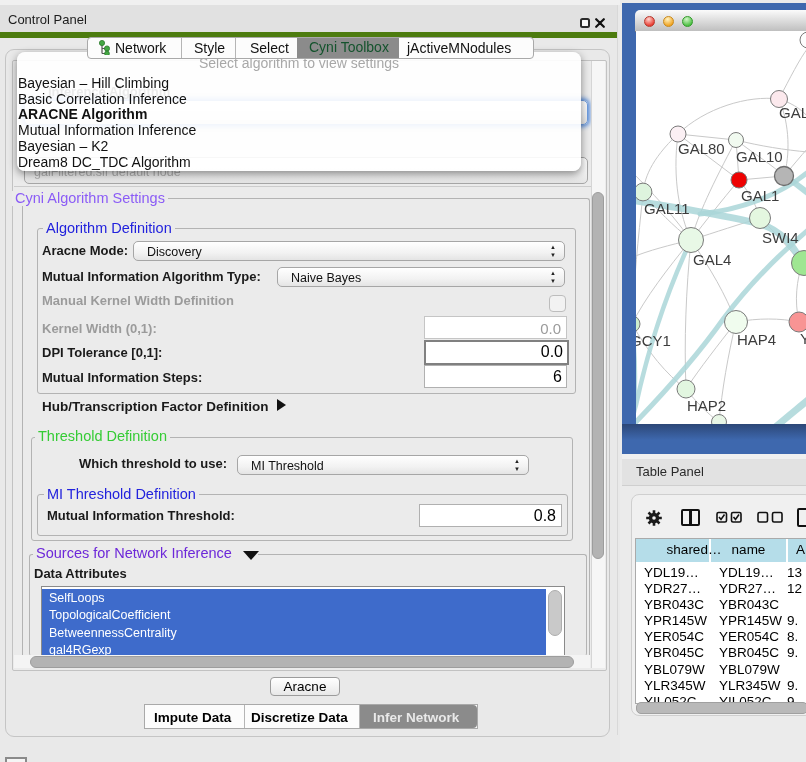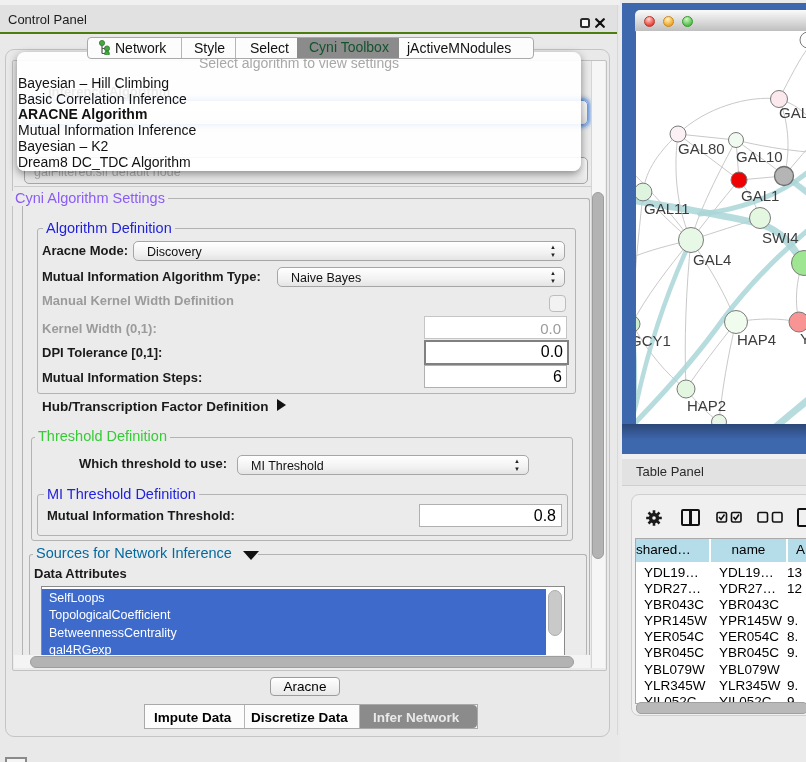--- a/index.html
+++ b/index.html
@@ -20,21 +20,21 @@
   .tfield span{position:absolute;right:7px;top:3px;}
   .lbl{position:absolute;font-size:13px;font-weight:bold;color:#1a1a1a;white-space:nowrap;}
   .dis{color:#9b9b9b;}
 </style>
 </head>
 <body>
 
 <div class="abs" style="left:0;top:0;width:620px;height:762px;background:#e9e9e9;"></div>
 <div class="abs" style="left:0;top:0;width:620px;height:5px;background:#f0f0f0;"></div>
 
-<div class="abs" style="left:0;top:5px;width:618px;height:27px;background:#e1e1e1;border-bottom:2px solid #4d7c0f;">
+<div class="abs" style="left:0;top:5px;width:618px;height:27px;background:#e1e1e1;border-bottom:6px solid #4d7c0f;">
   <div class="abs" style="left:8px;top:7px;font-size:13px;color:#1c1c1c;">Control Panel</div>
 
   <div class="abs" style="left:580px;top:13px;width:6px;height:6px;border:2px solid #2a2a2a;border-radius:2.5px;background:#f8f8f8;"></div>
 
   <svg class="abs" style="left:595px;top:13px;" width="10" height="10" viewBox="0 0 10 10">
       <path d="M1.2 1.2 L8.8 8.8 M8.8 1.2 L1.2 8.8" stroke="#111" stroke-width="2.2" stroke-linecap="round"></path>
     </svg>
 </div>
 
 <div class="abs" style="left:5px;top:49px;width:603px;height:686px;background:#e9e9e9;
@@ -94,21 +94,21 @@
 </div>
 
 <div class="fs" style="left:37px;top:494px;width:529px;height:40px;"></div>
 <div class="legend" style="left:44px;top:487px;color:#2222dd;">MI Threshold Definition</div>
 <div class="lbl" style="left:47px;top:508px;">Mutual Information Threshold:</div>
 <div class="tfield" style="left:419px;top:504px;width:141px;height:21px;">
   <span style="top:2px;right:5px;font-size:16px;">0.8</span>
   </div>
 
 <div class="fs" style="left:29px;top:554px;width:556px;height:101px;border-bottom:none;"></div>
-<div class="legend" style="left:33px;top:546px;color:#0369a1;padding-right:26px;">Sources for Network Inference</div>
+<div class="legend" style="left:33px;top:546px;color:#6d28d9;padding-right:26px;">Sources for Network Inference</div>
 <div class="abs" style="left:243px;top:551px;width:0;height:0;border-top:9px solid #111;border-left:8px solid transparent;border-right:8px solid transparent;"></div>
 
 <div class="lbl" style="left:34px;top:566px;font-size:13px;">Data Attributes</div>
 
 <div class="abs" style="left:41px;top:586px;width:522px;height:69px;border:1px solid #8a8a8a;background:#fff;overflow:hidden;">
   <div class="abs" style="left:0;top:2px;width:504px;height:67px;background:#3e6bcb;"></div>
   <div class="abs" style="left:7px;top:3px;font-size:12.5px;color:#fff;line-height:17.3px;">
     SelfLoops<br>TopologicalCoefficient<br>BetweennessCentrality<br>gal4RGexp
   </div>
   <div class="abs" style="left:506px;top:3px;width:12px;height:44px;background:#c9c9c9;border:1px solid #adadad;border-radius:7px;"></div>
@@ -289,21 +289,21 @@
     <rect x="1" y="1.5" width="9.5" height="9.5" rx="1.5"></rect>
     <rect x="15.5" y="1.5" width="9.5" height="9.5" rx="1.5"></rect>
   </g>
 </svg>
 <div class="abs" style="left:797px;top:508px;width:12px;height:15px;border:2.5px solid #111;border-radius:2px;"></div>
 
 <div class="abs" style="left:635px;top:538px;width:171px;height:164px;background:#fff;border:1px solid #aaa;border-right:none;overflow:hidden;">
   <div class="abs" style="left:0;top:0;width:73px;height:23px;background:#b5dde9;"></div>
   <div class="abs" style="left:75px;top:0;width:75px;height:23px;background:#b5dde9;"></div>
   <div class="abs" style="left:152px;top:0;width:20px;height:23px;background:#b5dde9;"></div>
-  <div class="abs" style="left:0;top:3px;width:92px;text-align:left;font-size:13.5px;">shared…</div>
+  <div class="abs" style="left:12px;top:3px;width:92px;text-align:center;font-size:13.5px;">shared…</div>
   <div class="abs" style="left:75px;top:3px;width:75px;text-align:center;font-size:13.5px;">name</div>
   <div class="abs" style="left:160px;top:3px;font-size:13.5px;">A</div>
   <div class="abs" style="left:8px;top:26px;font-size:13.5px;line-height:16.1px;color:#000;">
     YDL19…<br>YDR27…<br>YBR043C<br>YPR145W<br>YER054C<br>YBR045C<br>YBL079W<br>YLR345W<br>YIL052C
   </div>
   <div class="abs" style="left:83px;top:26px;font-size:13.5px;line-height:16.1px;color:#000;">
     YDL19…<br>YDR27…<br>YBR043C<br>YPR145W<br>YER054C<br>YBR045C<br>YBL079W<br>YLR345W<br>YIL052C
   </div>
   <div class="abs" style="left:151px;top:26px;font-size:13.5px;line-height:16.1px;color:#000;">
     13<br>12<br><br>9.<br>8.<br>9.<br><br>9.<br>9.

